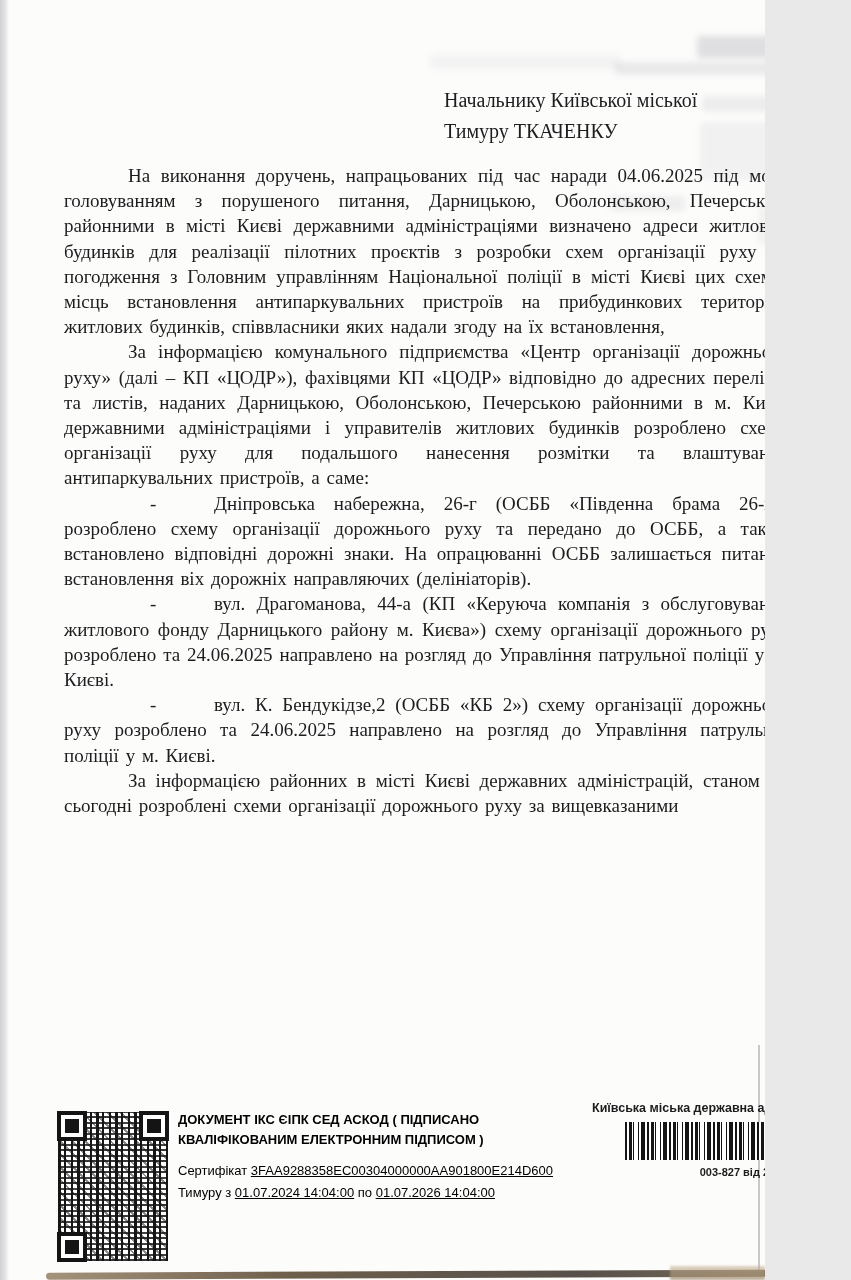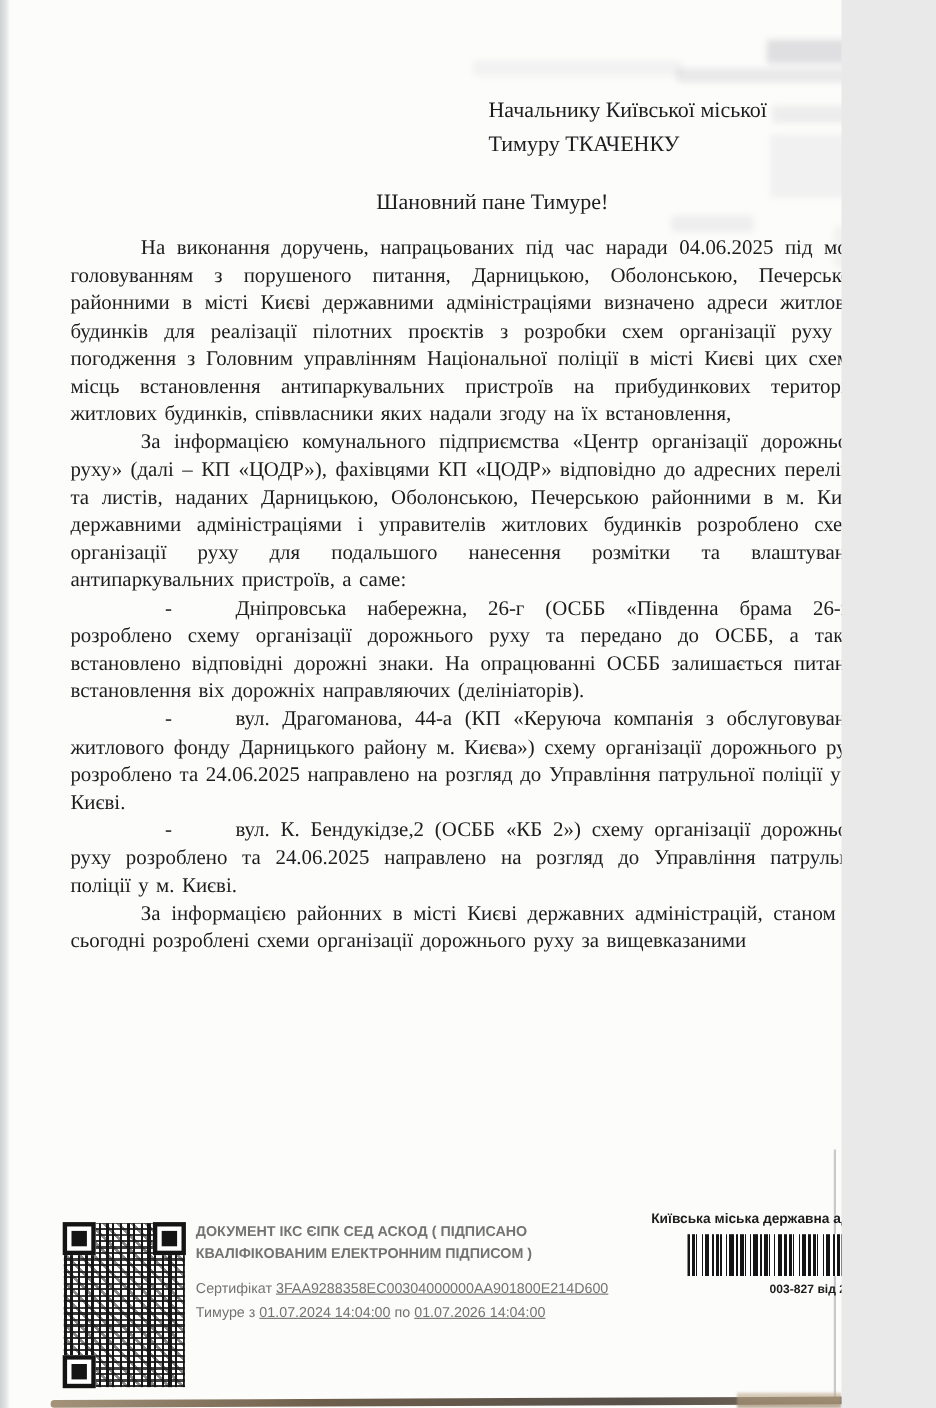--- a/index.html
+++ b/index.html
@@ -46,21 +46,21 @@
       repeating-linear-gradient(0deg,rgba(20,20,20,.85) 0 2px,transparent 2px 5px,rgba(20,20,20,.8) 5px 7px,transparent 7px 11px),
       repeating-linear-gradient(90deg,#161616 0 3px,transparent 3px 6px,#161616 6px 8px,transparent 8px 13px,#161616 13px 15px,transparent 15px 19px),
       repeating-linear-gradient(45deg,transparent 0 4px,rgba(0,0,0,.45) 4px 6px,transparent 6px 9px);
   }
   .finder{position:absolute;width:22px;height:22px;border:4px solid #141414;background:#fff;}
   .finder>div{position:absolute;left:4px;top:4px;width:14px;height:14px;background:#141414;}
   .f-tl{left:-1px;top:-1px;} .f-tr{right:-1px;top:-1px;} .f-bl{left:-1px;bottom:-1px;}
 
   .sig{
     position:absolute;left:178px;top:1110px;width:400px;
-    font-family:"Liberation Sans", sans-serif;color:#737373;
+    font-family:"Liberation Sans", sans-serif;color:#000000;
   }
   .sig-title{font-size:13px;line-height:20px;font-weight:700;}
   .sig-rows{margin-top:10px;font-size:13px;line-height:22px;}
   .sig-rows u{text-decoration:underline;text-align:center;}
   .pen-mark{display:inline-block;width:26px;height:2px;background:#6b6b70;
     transform:rotate(-14deg) translateY(-3px);margin-left:10px;border-radius:2px;}
 
   .stamp{
     position:absolute;left:592px;top:1100px;width:226px;
     font-family:"Liberation Sans", sans-serif;color:#1c1c1c;text-align:right;
@@ -103,21 +103,20 @@
   <div class="ghost g6"></div>
   <div class="ghost g7"></div>
 
   <div class="letter">
 
     <div class="recipient">
       <div>Начальнику Київської міської</div>
       <div>Тимуру ТКАЧЕНКУ</div>
     </div>
 
-    <div class="salutation">Шановний пане Тимуре!</div>
 
     <div class="body-text">
       <p class="para">На виконання доручень, напрацьованих під час наради 04.06.2025 під моїм головуванням з порушеного питання, Дарницькою, Оболонською, Печерською районними в місті Києві державними адміністраціями визначено адреси житлових будинків для реалізації пілотних проєктів з розробки схем організації руху та погодження з Головним управлінням Національної поліції в місті Києві цих схем і місць встановлення антипаркувальних пристроїв на прибудинкових територіях житлових будинків, співвласники яких надали згоду на їх встановлення,</p>
       <p class="para">За інформацією комунального підприємства «Центр організації дорожнього руху» (далі – КП «ЦОДР»), фахівцями КП «ЦОДР» відповідно до адресних переліків та листів, наданих Дарницькою, Оболонською, Печерською районними в м. Києві державними адміністраціями і управителів житлових будинків розроблено схеми організації руху для подальшого нанесення розмітки та влаштування антипаркувальних пристроїв, а саме:</p>
 
       <p class="para bullet"><span class="marker">-</span><span>Дніпровська набережна, 26-г (ОСББ «Південна брама 26-г») розроблено схему організації дорожнього руху та передано до ОСББ, а також встановлено відповідні дорожні знаки. На опрацюванні ОСББ залишається питання встановлення віх дорожніх направляючих (делініаторів).</span></p>
       <p class="para bullet"><span class="marker">-</span><span>вул. Драгоманова, 44-а (КП «Керуюча компанія з обслуговування житлового фонду Дарницького району м. Києва») схему організації дорожнього руху розроблено та 24.06.2025 направлено на розгляд до Управління патрульної поліції у м. Києві.</span></p>
       <p class="para bullet"><span class="marker">-</span><span>вул. К. Бендукідзе,2 (ОСББ «КБ 2») схему організації дорожнього руху розроблено та 24.06.2025 направлено на розгляд до Управління патрульної поліції у м. Києві.</span></p>
 
       <p class="para">За інформацією районних в місті Києві державних адміністрацій, станом на сьогодні розроблені схеми організації дорожнього руху за вищевказаними</p>
@@ -140,21 +139,21 @@
     <div class="sig-title">
       <span>ДОКУМЕНТ ІКС ЄІПК СЕД АСКОД</span>
       <span>( ПІДПИСАНО КВАЛІФІКОВАНИМ ЕЛЕКТРОННИМ ПІДПИСОМ )</span>
     </div>
     <div class="sig-rows">
       <div>
         <span>Сертифікат</span>
         <u>3FAA9288358EC00304000000AA901800E214D600</u>
       </div>
       <div>
-        <span>Тимуре з</span>
+        <span>Тимуру з</span>
         <u>01.07.2024 14:04:00</u>
         <span>по</span>
         <u>01.07.2026 14:04:00</u>
       </div>
     </div>
   </div>
 
   <div class="stamp">
     <div class="stamp-org">Київська міська державна адміністрація</div>
     <div class="barcode"></div>

